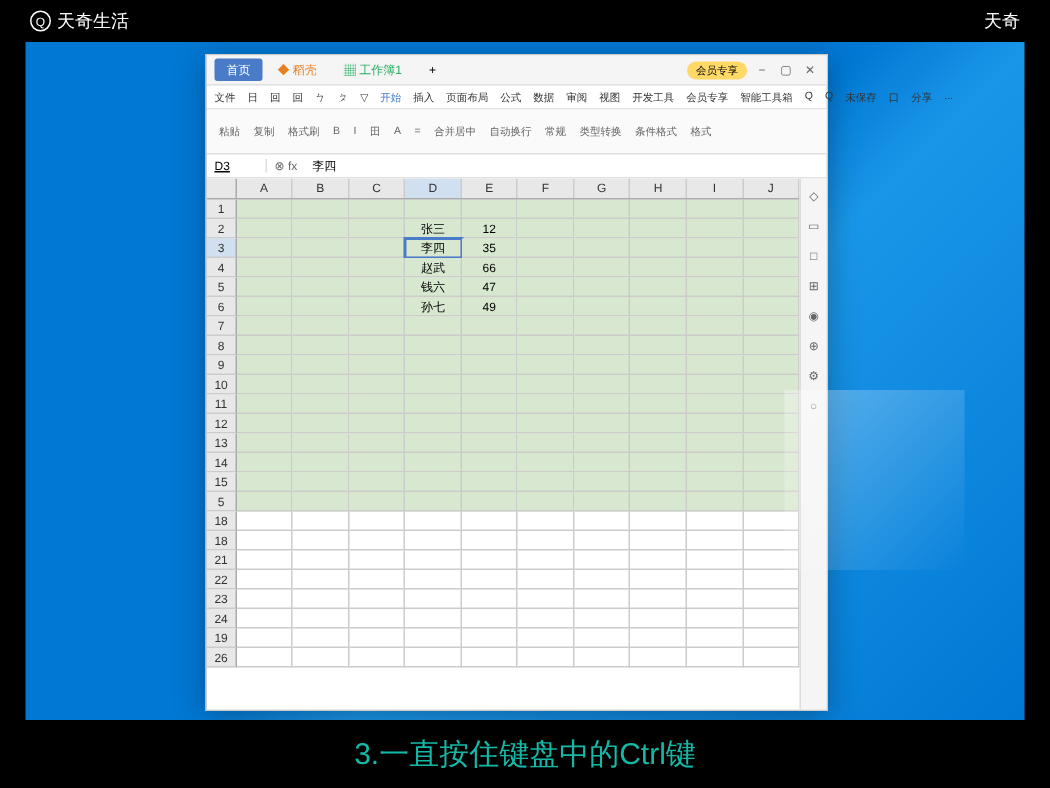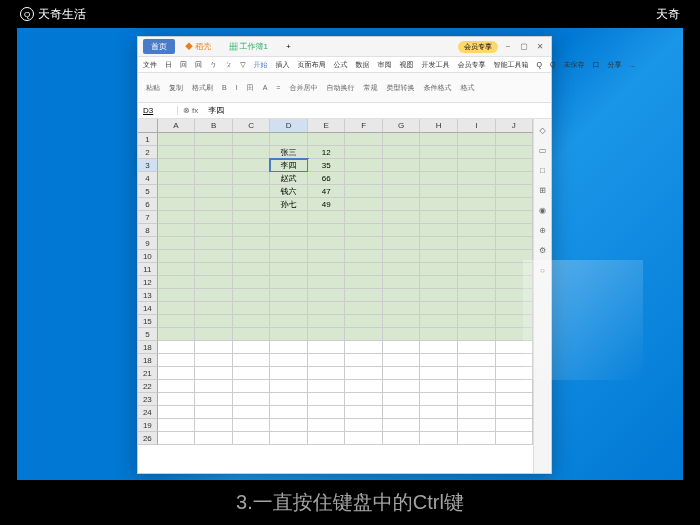--- a/index.html
+++ b/index.html
@@ -35,21 +35,21 @@
     .col-h { width: 38px; text-align: center; font-size: 8px; border-right: 1px solid #ccc; line-height: 14px; color: #333; }
     .col-h.active { background: #d0e0f0; }
     .row { display: flex; height: 13px; }
     .row-h { width: 20px; background: #e8e8e8; text-align: center; font-size: 8px; border-right: 1px solid #aaa; border-bottom: 1px solid #ccc; line-height: 13px; color: #333; }
     .row-h.active { background: #d0e0f0; }
     .cell { width: 38px; border-right: 1px solid #ccc; border-bottom: 1px solid #ccc; font-size: 8px; line-height: 13px; text-align: center; }
     .cell.green { background: #d8e8d0; }
     .cell.selected { outline: 2px solid #4a7bc8; outline-offset: -1px; }
     .right-panel { width: 18px; background: #f5f5f5; border-left: 1px solid #ddd; display: flex; flex-direction: column; align-items: center; padding-top: 5px; gap: 8px; }
     .panel-icon { width: 12px; height: 12px; font-size: 8px; color: #666; display: flex; align-items: center; justify-content: center; }
-    .bottom-caption { position: absolute; bottom: 0; left: 0; right: 0; height: 45px; background: #000; display: flex; align-items: center; justify-content: center; color: #a3a3a3; font-size: 20px; }
+    .bottom-caption { position: absolute; bottom: 0; left: 0; right: 0; height: 45px; background: #000; display: flex; align-items: center; justify-content: center; color: #14b8a6; font-size: 20px; }
   </style>
 </head>
 <body>
 
 <div class="top-bar">
   <div class="top-left">
     <span class="logo-icon">Q</span>
     <span>天奇生活</span>
   </div>
   <span>天奇</span>

